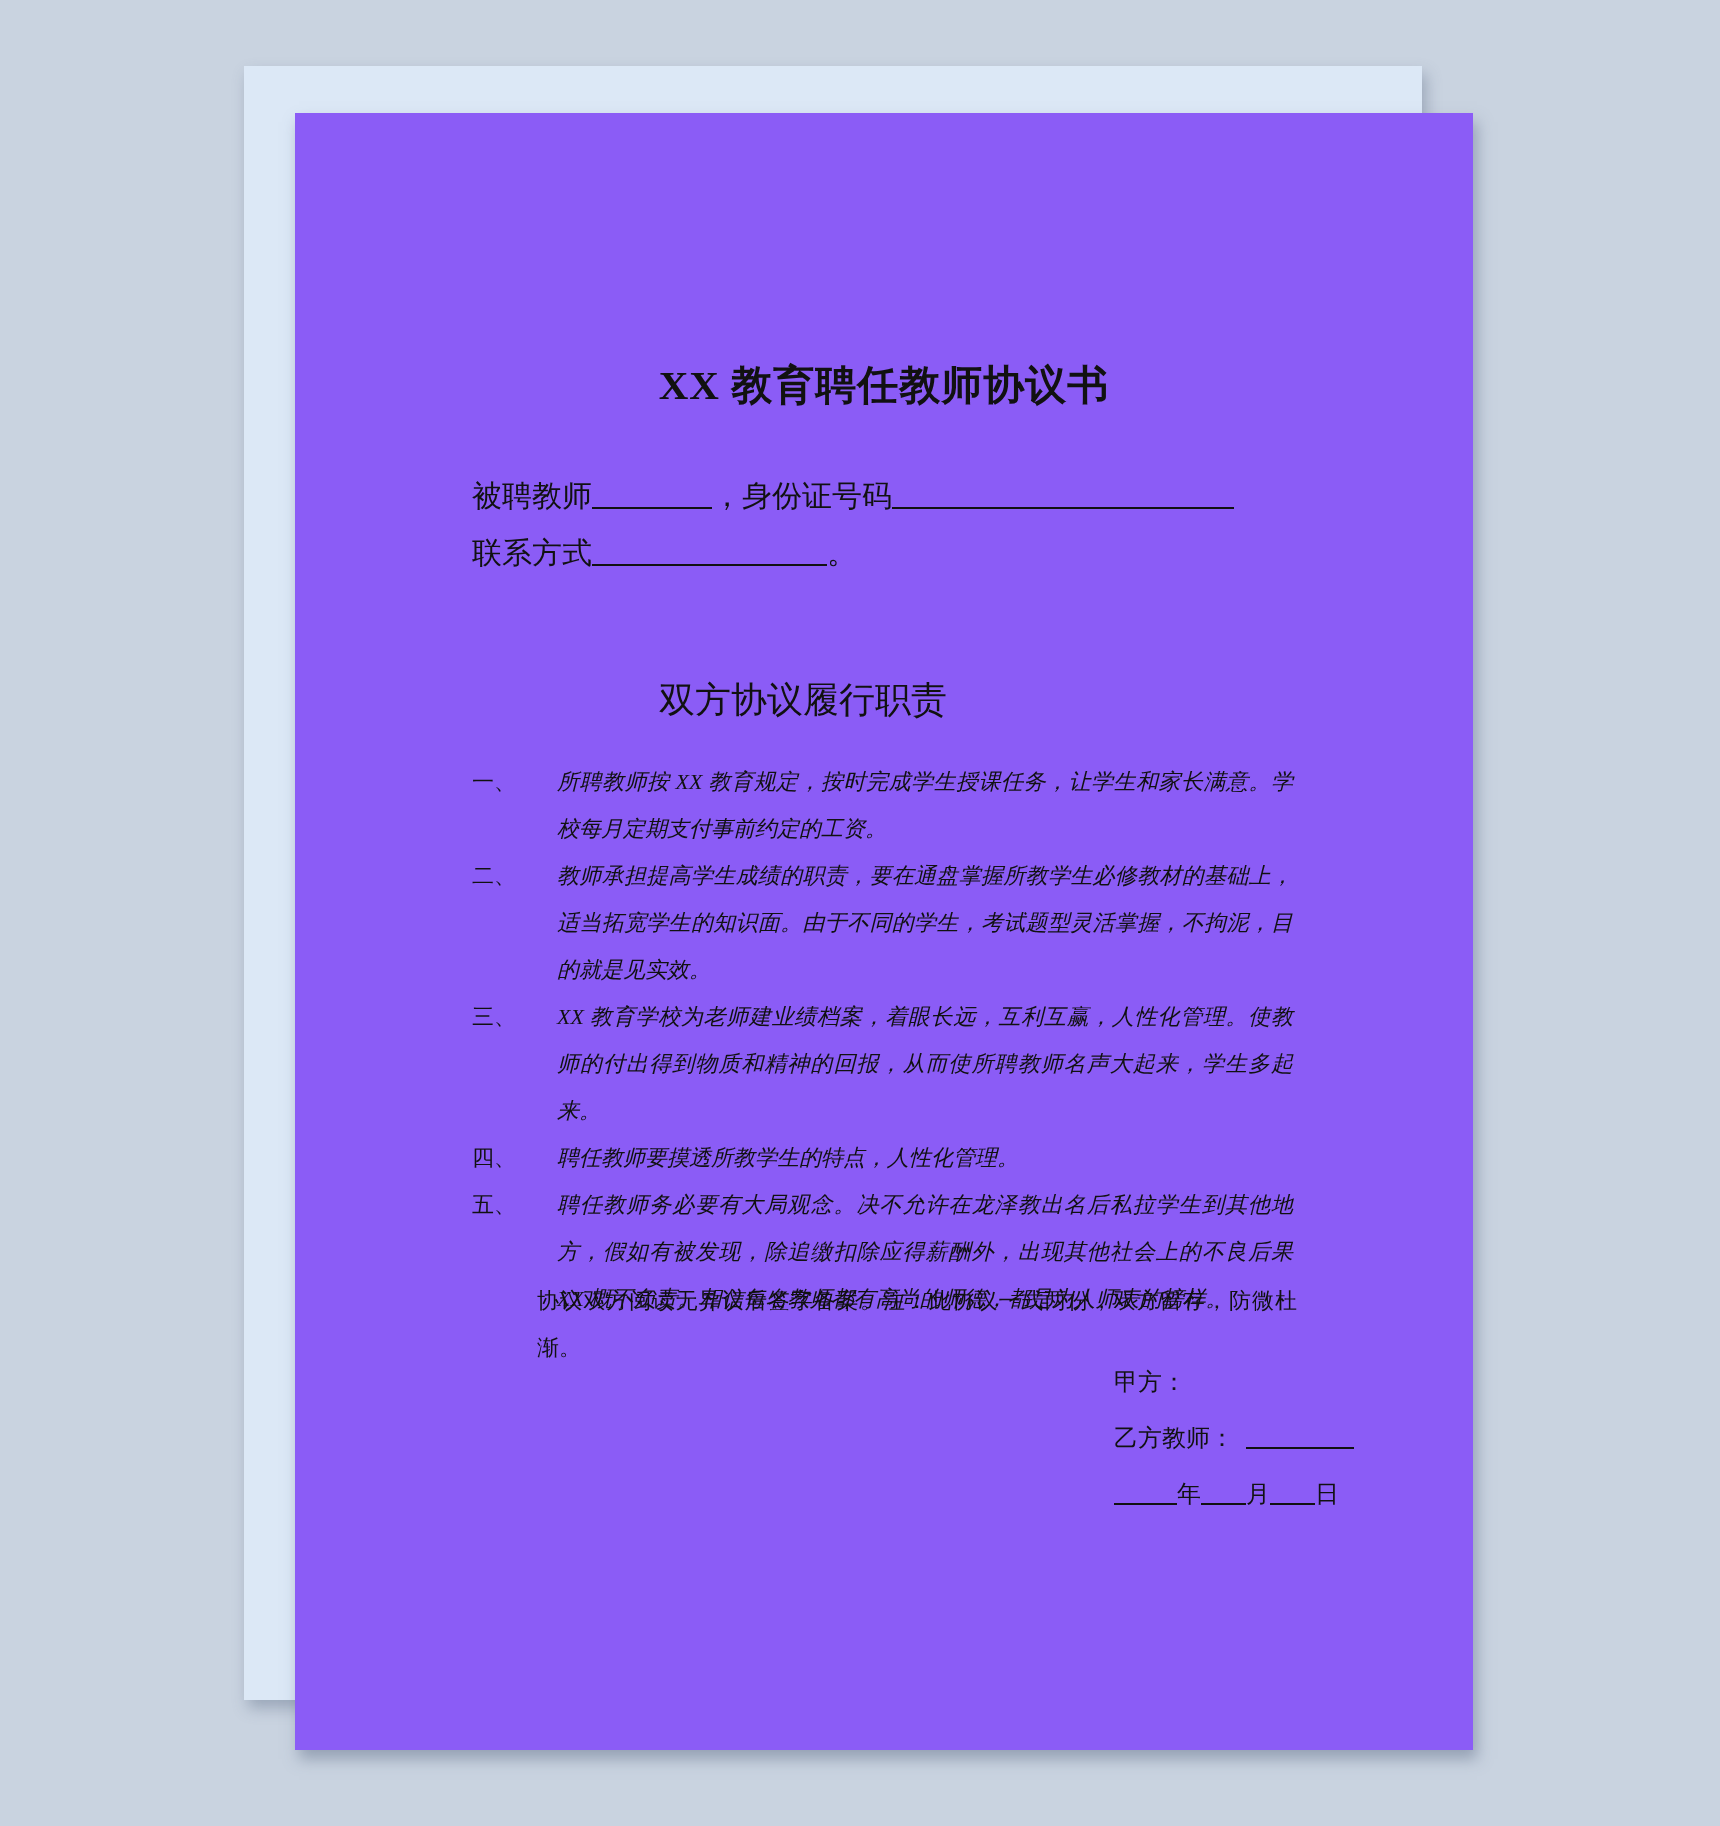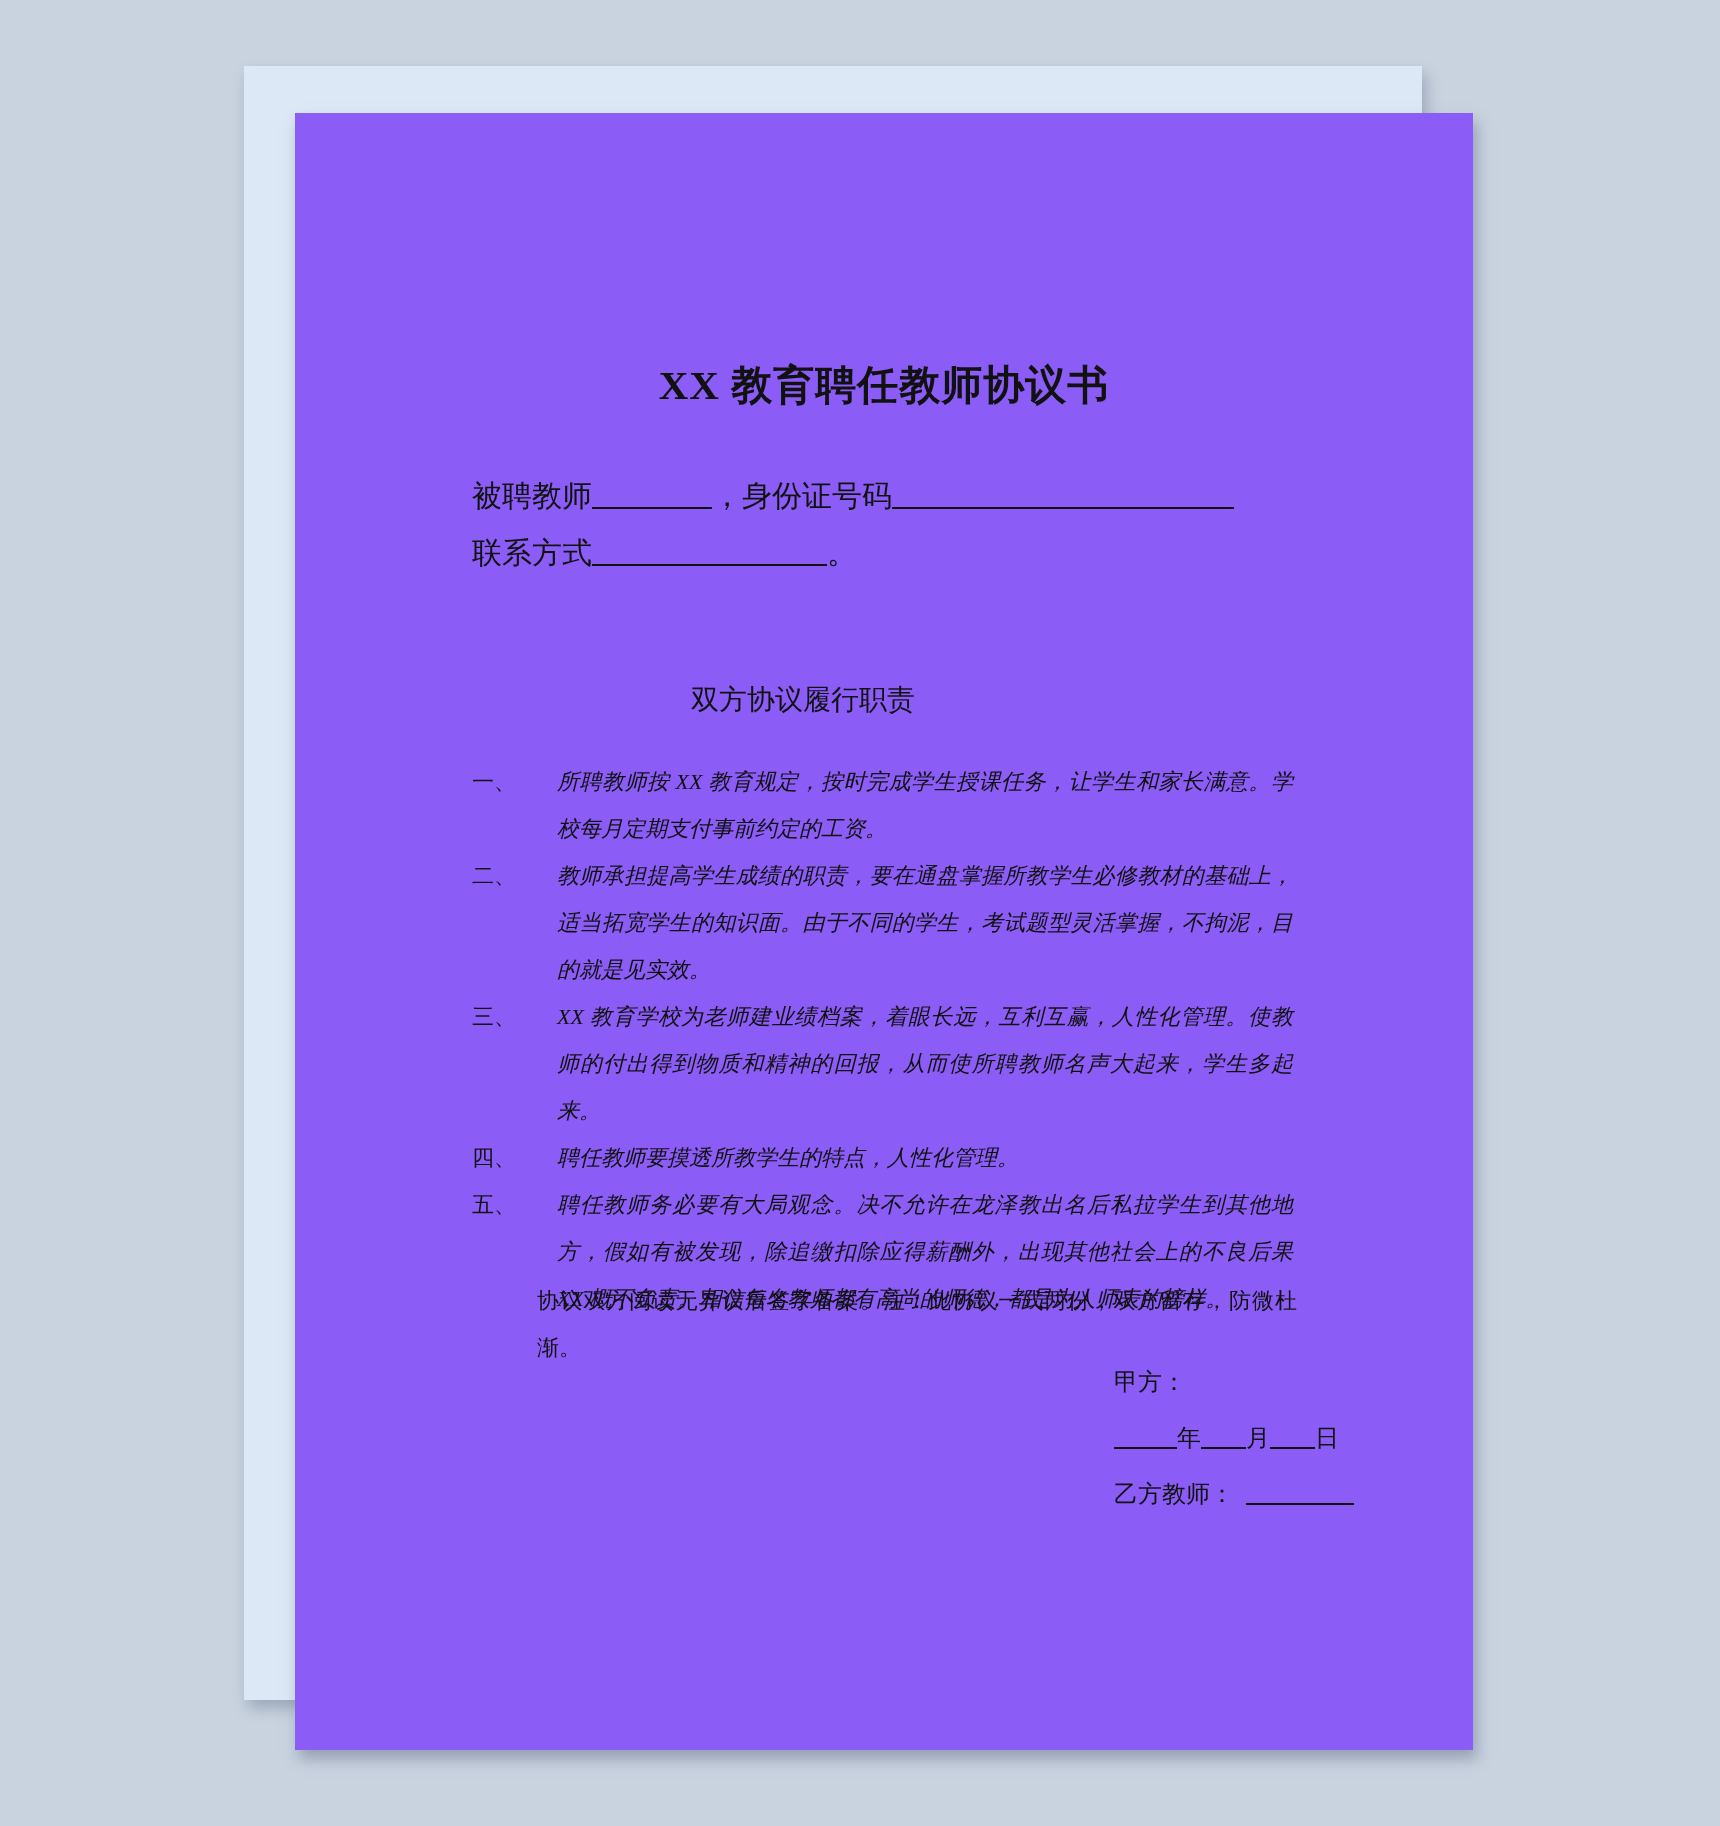--- a/index.html
+++ b/index.html
@@ -69,21 +69,21 @@
   .blank.w120 { width: 120px; }
   .blank.w342 { width: 342px; }
   .blank.w402 { width: 402px; }
   .blank.w235 { width: 235px; }
   .section-heading {
     position: absolute;
     left: 0;
     top: 568px;
     width: 1016px;
     text-align: center;
-    font-size: 28px;
+    font-size: 36px;
     line-height: 38px;
     white-space: nowrap;
   }
   .items {
     position: absolute;
     left: 177px;
     top: 645px;
     width: 821px;
     font-size: 22px;
     line-height: 47px;
@@ -177,20 +177,20 @@
     </div>
   </div>
 
   <div class="closing-note">协议双方阅读无异议后签字备案。注：此协议一式两份，双方留存，防微杜渐。</div>
 
   <div class="signature">
     <div>
       <span>甲方：</span>
     </div>
     <div>
-      <span class="sig-blank w63"></span><span>年</span><span class="sig-blank w45"></span><span>月</span><span class="sig-blank w45"></span><span>日</span>
+      <span>乙方教师：</span><span class="sig-blank w108"></span>
     </div>
     <div>
-      <span>乙方教师：</span><span class="sig-blank w108"></span>
+      <span class="sig-blank w63"></span><span>年</span><span class="sig-blank w45"></span><span>月</span><span class="sig-blank w45"></span><span>日</span>
     </div>
   </div>
 
 </div>
 
 </body></html>

